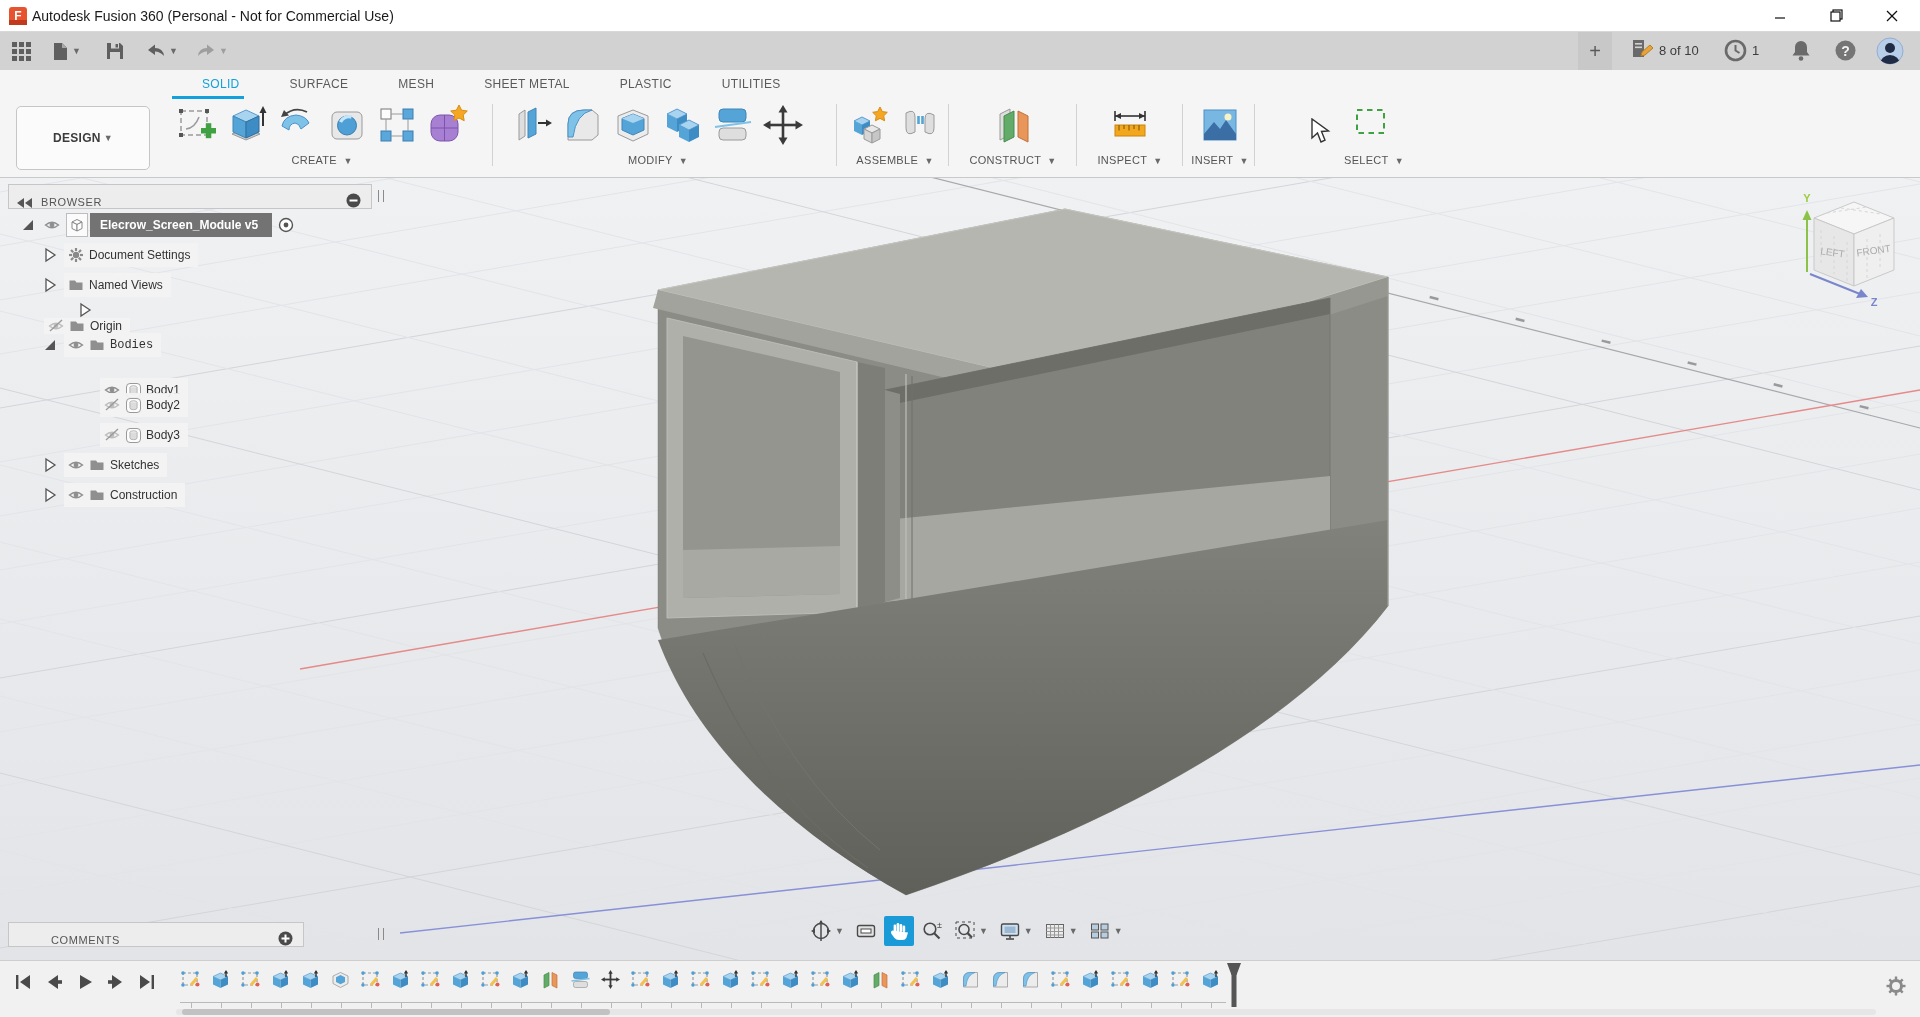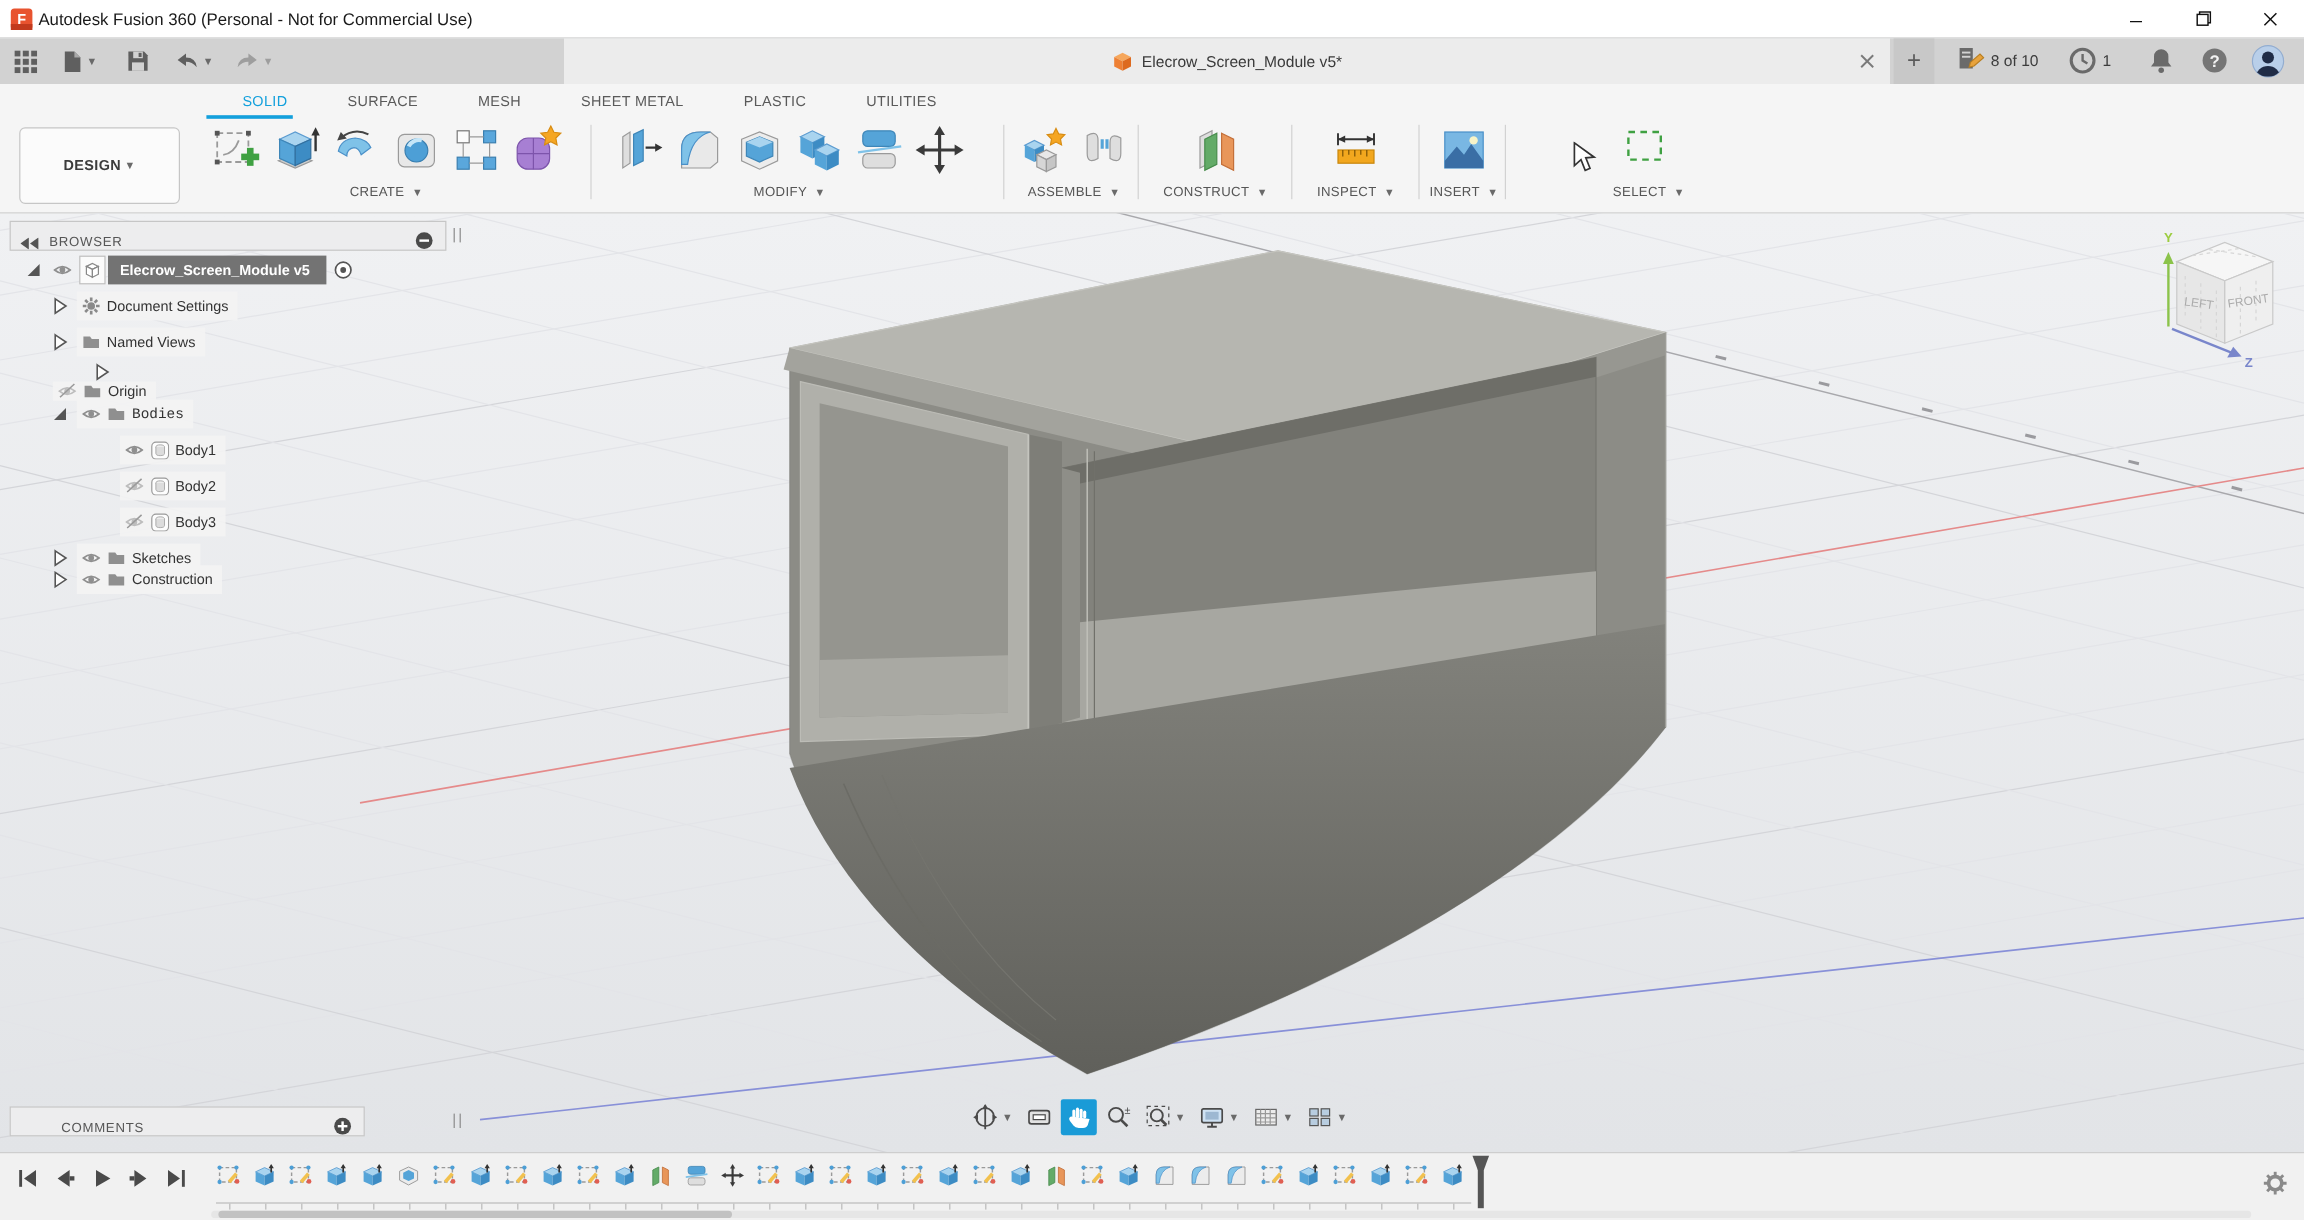--- a/index.html
+++ b/index.html
@@ -132,34 +132,20 @@
       </svg>
     <span class="caret">▼</span>
   </div>
   <div class="qbtn" style="left:196px">
     <svg width="20" height="16">
         <path d="M18,7 L11,1.5 V5 Q3,5 2,13 Q6,8.5 11,8.5 V12 Z" fill="#9e9e9e"></path>
       </svg>
     <span class="caret" style="color:#9e9e9e">▼</span>
   </div>
 
-  <div id="doc-tab">
-    <svg width="17" height="17" viewBox="0 0 17 17">
-      <polygon points="8.5,1 15.5,4.5 8.5,8 1.5,4.5" fill="#f6a75c"></polygon>
-      <polygon points="1.5,4.5 8.5,8 8.5,16 1.5,12.5" fill="#ee8034"></polygon>
-      <polygon points="15.5,4.5 8.5,8 8.5,16 15.5,12.5" fill="#dd6a1f"></polygon>
-    </svg>
-    <span class="tab-title">Elecrow_Screen_Module v5*</span>
-    <div id="tab-close">
-      <svg width="18" height="18">
-          <line x1="4" y1="4" x2="14" y2="14" stroke="#7a7a7a" stroke-width="1.6"></line>
-          <line x1="14" y1="4" x2="4" y2="14" stroke="#7a7a7a" stroke-width="1.6"></line>
-        </svg>
-    </div>
-  </div>
   <div id="tab-add">+</div>
 
   <div class="tb-right" style="left:1630px">
     <svg width="24" height="22" viewBox="0 0 24 22">
       <path d="M3,1 h11 v17 h-11 z" fill="#6a6a6a"></path>
       <rect x="5" y="4" width="7" height="1.6" fill="#d2d2d2"></rect>
         <rect x="5" y="7.5" width="7" height="1.6" fill="#d2d2d2"></rect>
       <path d="M12,13 l8,-7 3,3 -8,7 -4,1 z" fill="#e8a33d" stroke="#b97f22"></path>
     </svg>
     <span style="margin-left:5px">8 of 10</span>
@@ -648,21 +634,21 @@
             </svg>
           </span>
           <span>
             <svg width="16" height="16" viewBox="0 0 16 16">
               <path d="M1.5,3.5 h5.5 l1.5,2 h6 v7.5 h-13 z" fill="#8f8f8f"></path>
             </svg>
           </span>
           <span class="lbl">Bodies</span>
         </span>
       </div>
-      <div class="brow" style="left: 96px; top: 184px;">
+      <div class="brow" style="left: 96px; top: 199px;">
         <span class="chip" style="margin-left:4px">
           <span>
             <svg width="16" height="16" viewBox="0 0 16 16">
               <path d="M1.5,8 Q8,2.5 14.5,8 Q8,13.5 1.5,8 Z" fill="none" stroke="#8f8f8f" stroke-width="1.4"></path>
               <circle cx="8" cy="8" r="2.4" fill="#8f8f8f"></circle>
             </svg>
           </span>
           <span>
             <svg width="16" height="16" viewBox="0 0 16 16">
               <rect x="1.5" y="1.5" width="14" height="14" rx="3.5" fill="#fdfdfd" stroke="#9a9a9a"></rect>
@@ -725,21 +711,21 @@
             </svg>
           </span>
           <span>
             <svg width="16" height="16" viewBox="0 0 16 16">
               <path d="M1.5,3.5 h5.5 l1.5,2 h6 v7.5 h-13 z" fill="#8f8f8f"></path>
             </svg>
           </span>
           <span class="lbl">Sketches</span>
         </span>
       </div>
-      <div class="brow" style="left: 40px; top: 292px; align-items: center;">
+      <div class="brow" style="left: 40px; top: 304px; align-items: center;">
         <span class="exp">
           <svg width="16" height="16" viewBox="0 0 16 16">
             <polygon points="4,2 13,8 4,14" fill="#fdfdfd" stroke="#555" stroke-width="1.3"></polygon>
           </svg>
         </span>
         <span class="chip" style="margin-left:4px">
           <span>
             <svg width="16" height="16" viewBox="0 0 16 16">
               <path d="M1.5,8 Q8,2.5 14.5,8 Q8,13.5 1.5,8 Z" fill="none" stroke="#8f8f8f" stroke-width="1.4"></path>
               <circle cx="8" cy="8" r="2.4" fill="#8f8f8f"></circle>

